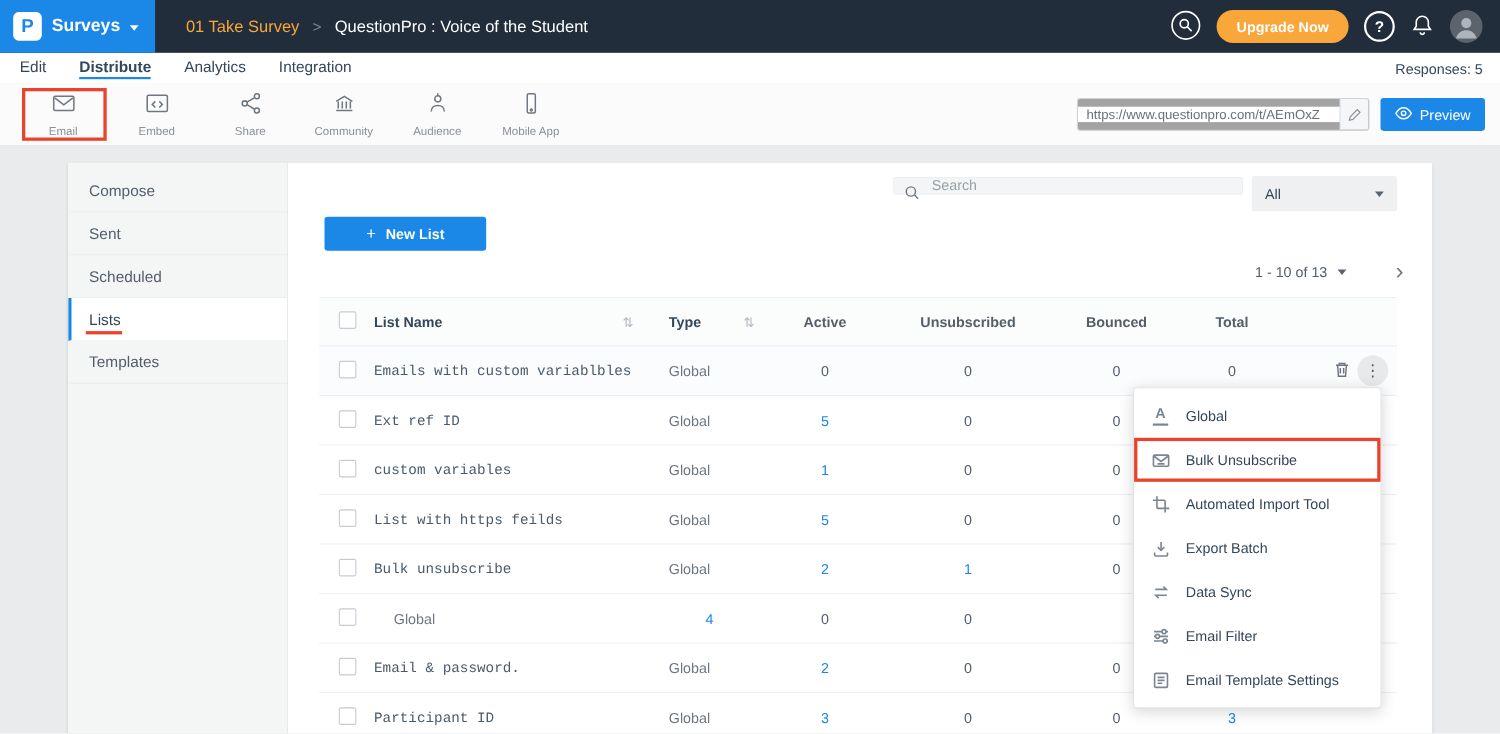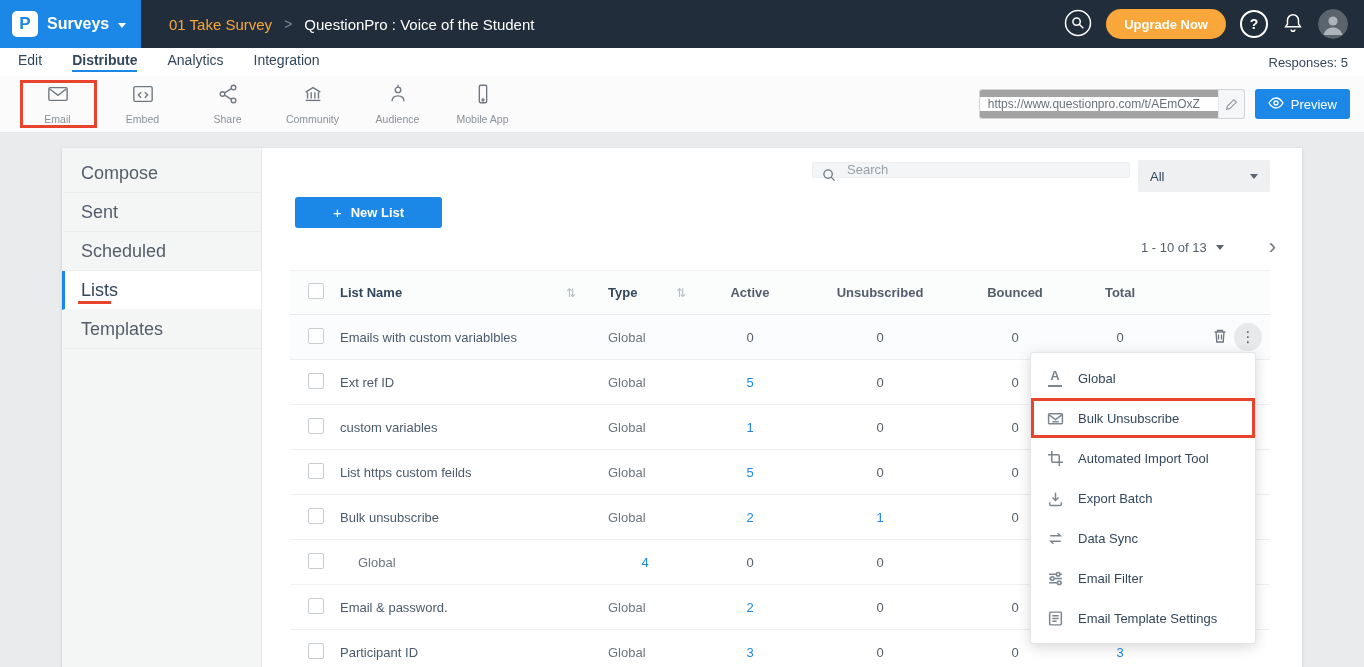--- a/index.html
+++ b/index.html
@@ -36,21 +36,21 @@
   .tool-label { font-size:10.5px; color:#8a9097; }
   .toolbar-right { margin-left:auto; display:flex; align-items:center; gap:10px; padding-right:14px; }
   .url-box { width:266px; height:30px; border:1px solid #cfd4d9; background:#a3a3a3; border-radius:3px; display:flex; align-items:center; overflow:hidden; }
   .url-box input { border:none; outline:none; flex:1; font-size:12px; color:#6a7077; padding:0 8px; font-family:inherit; min-width:0; }
   .pencil { width:26px; height:100%; display:flex; align-items:center; justify-content:center; border-left:1px solid #e4e7ea; background:#f5f6f7; cursor:pointer; flex:none; }
   .preview-btn { height:30px; background:#1b87e6; color:#fff; border:none; border-radius:3px; padding:0 13px; display:flex; align-items:center; gap:7px; font-size:13px; cursor:pointer; font-family:inherit; }
 
   
   .card { position:absolute; left:62px; top:148px; width:1240px; height:519px; background:#fff; box-shadow:0 1px 3px rgba(0,0,0,.15); overflow:hidden; }
   .side { position:absolute; left:0; top:0; width:200px; height:100%; background:#f4f5f5; border-right:1px solid #e7e8ea; padding-top:6px; }
-  .side-item { height:39px; display:flex; align-items:center; padding-left:16px; font-size:18px; color:#545e6b; border-left:3px solid transparent; border-bottom:1px solid rgba(0,0,0,.03); cursor:pointer; position:relative; }
+  .side-item { height:39px; display:flex; align-items:center; padding-left:16px; font-size:14px; color:#545e6b; border-left:3px solid transparent; border-bottom:1px solid rgba(0,0,0,.03); cursor:pointer; position:relative; }
   .side-item.active { background:#fff; border-left-color:#1b87e6; color:#33475b; }
 
   .main { position:absolute; left:200px; top:0; right:0; bottom:0; background:#fff; }
   .search-wrap { position:absolute; left:550px; top:12px; width:318px; height:16px; }
   .search-wrap input { width:100%; height:100%; background:#f4f5f6; border:1px solid #edeff1; border-radius:2px; padding:0 10px 0 34px; font-size:13px; color:#444; outline:none; font-family:inherit; }
   .search-wrap input::placeholder { color:#98a0a8; }
   .search-wrap svg { position:absolute; left:10px; top:8px; }
   .all-dd { position:absolute; left:876px; top:12px; width:132px; height:32px; background:#eef0f2; border-radius:2px; display:flex; align-items:center; padding:0 12px; font-size:13px; color:#33475b; cursor:pointer; }
   .all-dd .caret { color:#5a6470; margin-left:auto; }
   .new-list-btn { position:absolute; left:33px; top:49px; width:147px; height:31px; background:#1b87e6; border:none; border-radius:3px; color:#fff; font-size:13px; font-weight:bold; display:flex; align-items:center; justify-content:center; gap:9px; cursor:pointer; font-family:inherit; }
@@ -67,21 +67,21 @@
   .trow { border-bottom:1px solid #eef0f2; font-size:13px; }
   .trow.hovered { background:#fbfcfd; }
   .c-check { padding-left:18px; }
   .checkbox { width:16px; height:16px; border:1px solid #c6ccd2; border-radius:2px; background:#fff; display:inline-block; cursor:pointer; }
   .h-flex { display:flex; align-items:center; }
   .sort-ico { margin-left:auto; margin-right:14px; color:#b4bac1; font-size:12px; font-weight:normal; cursor:pointer; }
   .c-type { padding-left:18px; color:#6d7680; }
   .h-type-label { padding-left:18px; }
   .c-num { text-align:center; color:#545e6b; }
   .num-link { color:#1b87e6; cursor:pointer; }
-  .list-link { color:#4a5a6b; cursor:pointer; }
+  .list-link { color:#4a5a6b; cursor:pointer;font-family:Liberation Mono, monospace; }
   .c-actions { display:flex; justify-content:flex-end; align-items:center; gap:6px; padding-right:8px; visibility:hidden; }
   .trow.hovered .c-actions { visibility:visible; }
   .trash-btn { background:none; border:none; cursor:pointer; display:flex; }
   .kebab { width:28px; height:28px; border-radius:50%; background:#e7e9eb; color:#5a6470; font-size:15px; display:flex; align-items:center; justify-content:center; cursor:pointer; border:none; font-family:inherit; }
 
   
   .ctx-menu { position:absolute; left:1030px; top:352px; width:226px; background:#fff; border:1px solid #e2e4e7; border-radius:3px; box-shadow:0 3px 14px rgba(0,0,0,.16); padding:5px 0; z-index:40; }
   .cm-item { height:40px; display:flex; align-items:center; gap:14px; padding:0 15px; font-size:13px; color:#33475b; cursor:pointer; }
   .cm-item.annotated { border:3px solid #e8432c; padding:0 12px; }
   .cm-ico { width:18px; display:flex; align-items:center; justify-content:center; flex:none; }
@@ -357,21 +357,21 @@
                       <path d="M4 4l.8 10h6.4L12 4"></path>
                       <path d="M6.5 6.5v5M9.5 6.5v5"></path>
                     </svg>
         </span>
       </button>
       <button class="kebab">⋮</button>
     </div>
   </div>
             <div class="trow">
     <div class="c-check"><span class="checkbox"></span></div>
-    <div><span class="list-link">List https custom feilds</span></div>
+    <div><span class="list-link">List with https feilds</span></div>
     <div class="c-type">Global</div>
     <div class="c-num num-link">5</div>
     <div class="c-num">0</div>
     <div class="c-num">0</div>
     <div class="c-num"></div>
     <div class="c-actions">
       <button class="trash-btn">
         <span>
           <svg width="16" height="16" viewBox="0 0 16 16" fill="none" stroke="#6b7480" stroke-width="1.3">
                       <path d="M2.5 4h11"></path>

